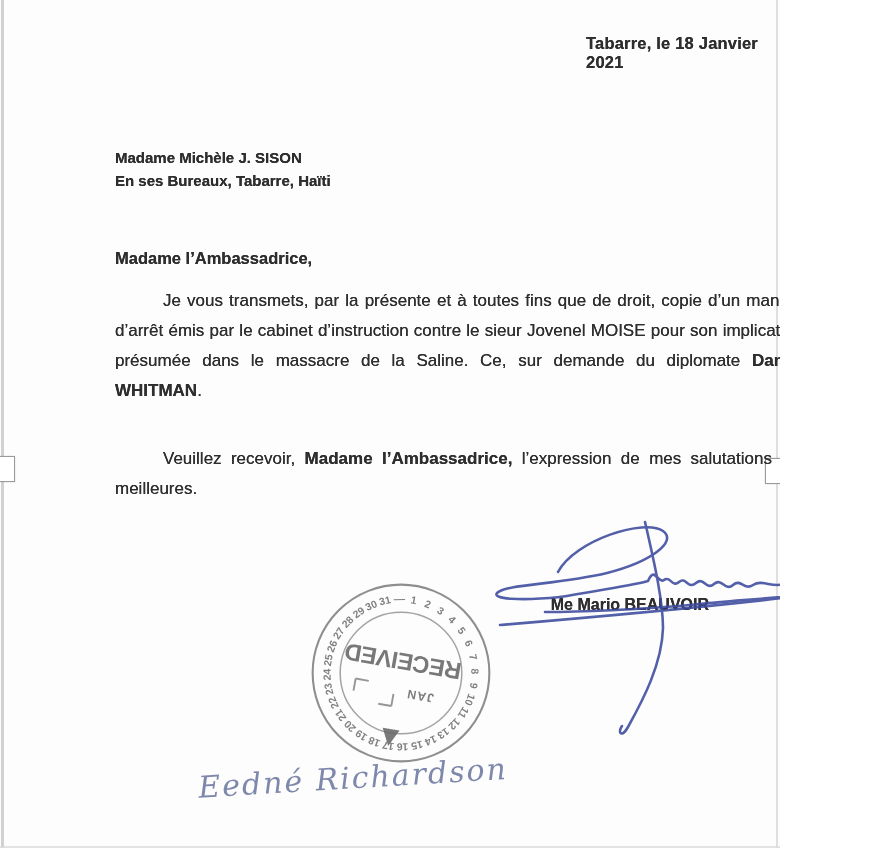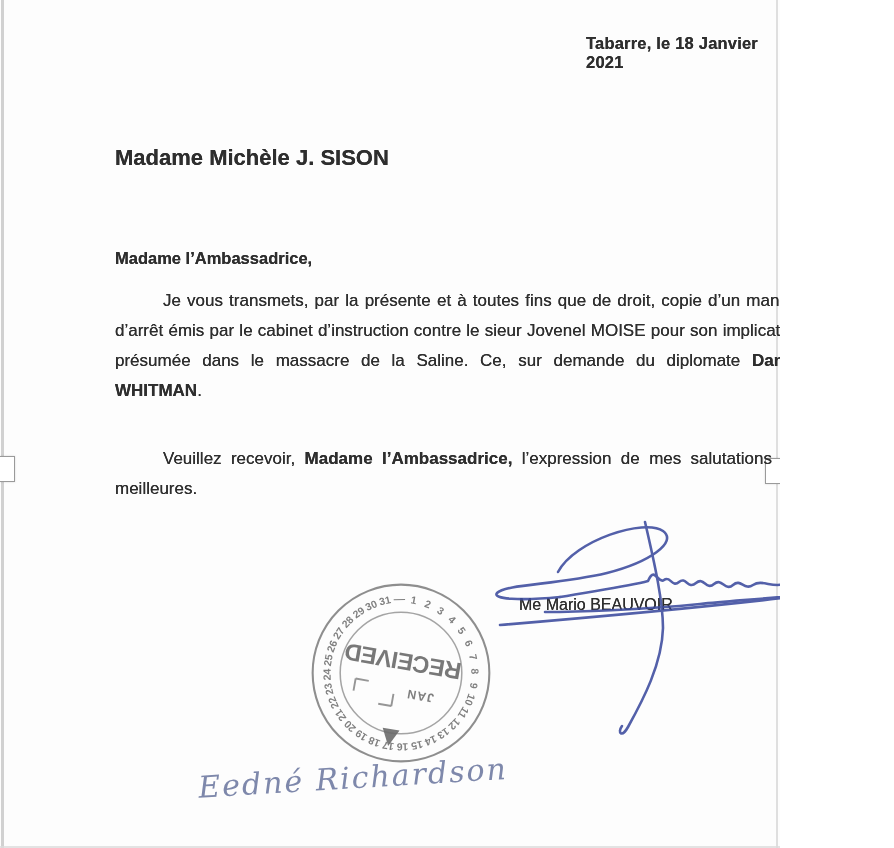--- a/index.html
+++ b/index.html
@@ -23,40 +23,40 @@
   .handle-left{left:0;top:456px;border-left:none;}
   .handle-right{right:0;top:458px;border-right:none;}
 
   .date-line{
     position:absolute;left:586px;top:34px;
     font-size:16.5px;font-weight:bold;letter-spacing:.2px;
     text-shadow:0 0 .4px #2e2e2e;
   }
   .recipient{
     position:absolute;left:115px;top:146px;
-    font-size:22px;font-weight:bold;line-height:23px;
+    font-size:15px;font-weight:bold;line-height:23px;
     text-shadow:0 0 .4px #2e2e2e;
   }
   .salutation{
     position:absolute;left:115px;top:249px;
     font-size:16.5px;font-weight:bold;
     text-shadow:0 0 .4px #2e2e2e;
   }
   .para{
     position:absolute;left:115px;width:688px;
     font-size:17px;line-height:30px;text-align:justify;
     text-indent:48px;text-shadow:0 0 .35px #2e2e2e;
   }
   .p1{top:286px;}
   .p2{top:408px;margin-top:36px;}
   .para .b{font-weight:bold;}
 
   .sig-block{
     position:absolute;left:519px;top:592px;width:190px;
-    text-align:left;font-size:16px;font-weight:normal;line-height:25px;
+    text-align:right;font-size:16px;font-weight:bold;line-height:25px;
     text-shadow:0 0 .4px #2e2e2e;
   }
 
   .stamp{
     position:absolute;left:304px;top:578px;width:194px;height:190px;
     opacity:.82;
   }
   .stamp svg{width:100%;height:100%;}
   .stamp text{font-family:"Liberation Sans", sans-serif;}
   .st-day{font-size:11px;font-weight:bold;}
@@ -81,20 +81,21 @@
   <div class="edge edge-left"></div>
   <div class="edge edge-right"></div>
   <div class="edge-bottom"></div>
   <div class="handle handle-left"></div>
   <div class="handle handle-right"></div>
 
   <div class="date-line">Tabarre, le 18 Janvier 2021</div>
 
   <div class="recipient">
     <div>Madame Michèle J. SISON</div>
+    <div>En ses Bureaux, Tabarre, Haïti</div>
   </div>
 
   <div class="salutation">Madame l’Ambassadrice,</div>
 
   <div class="para p1"><span>Je vous transmets, par la présente et à toutes fins que de droit, copie d’un mandat d’arrêt émis par le cabinet d’instruction contre le sieur Jovenel MOISE pour son implication présumée dans le massacre de la Saline. Ce, sur demande du diplomate </span><span class="b">Daniel WHITMAN</span><span>.</span></div>
   <div class="para p2"><span>Veuillez recevoir, </span><span class="b">Madame l’Ambassadrice,</span><span> l’expression de mes salutations les meilleures.</span></div>
 
   <div class="sig-block">
     <div>Me Mario BEAUVOIR</div>
   </div>

